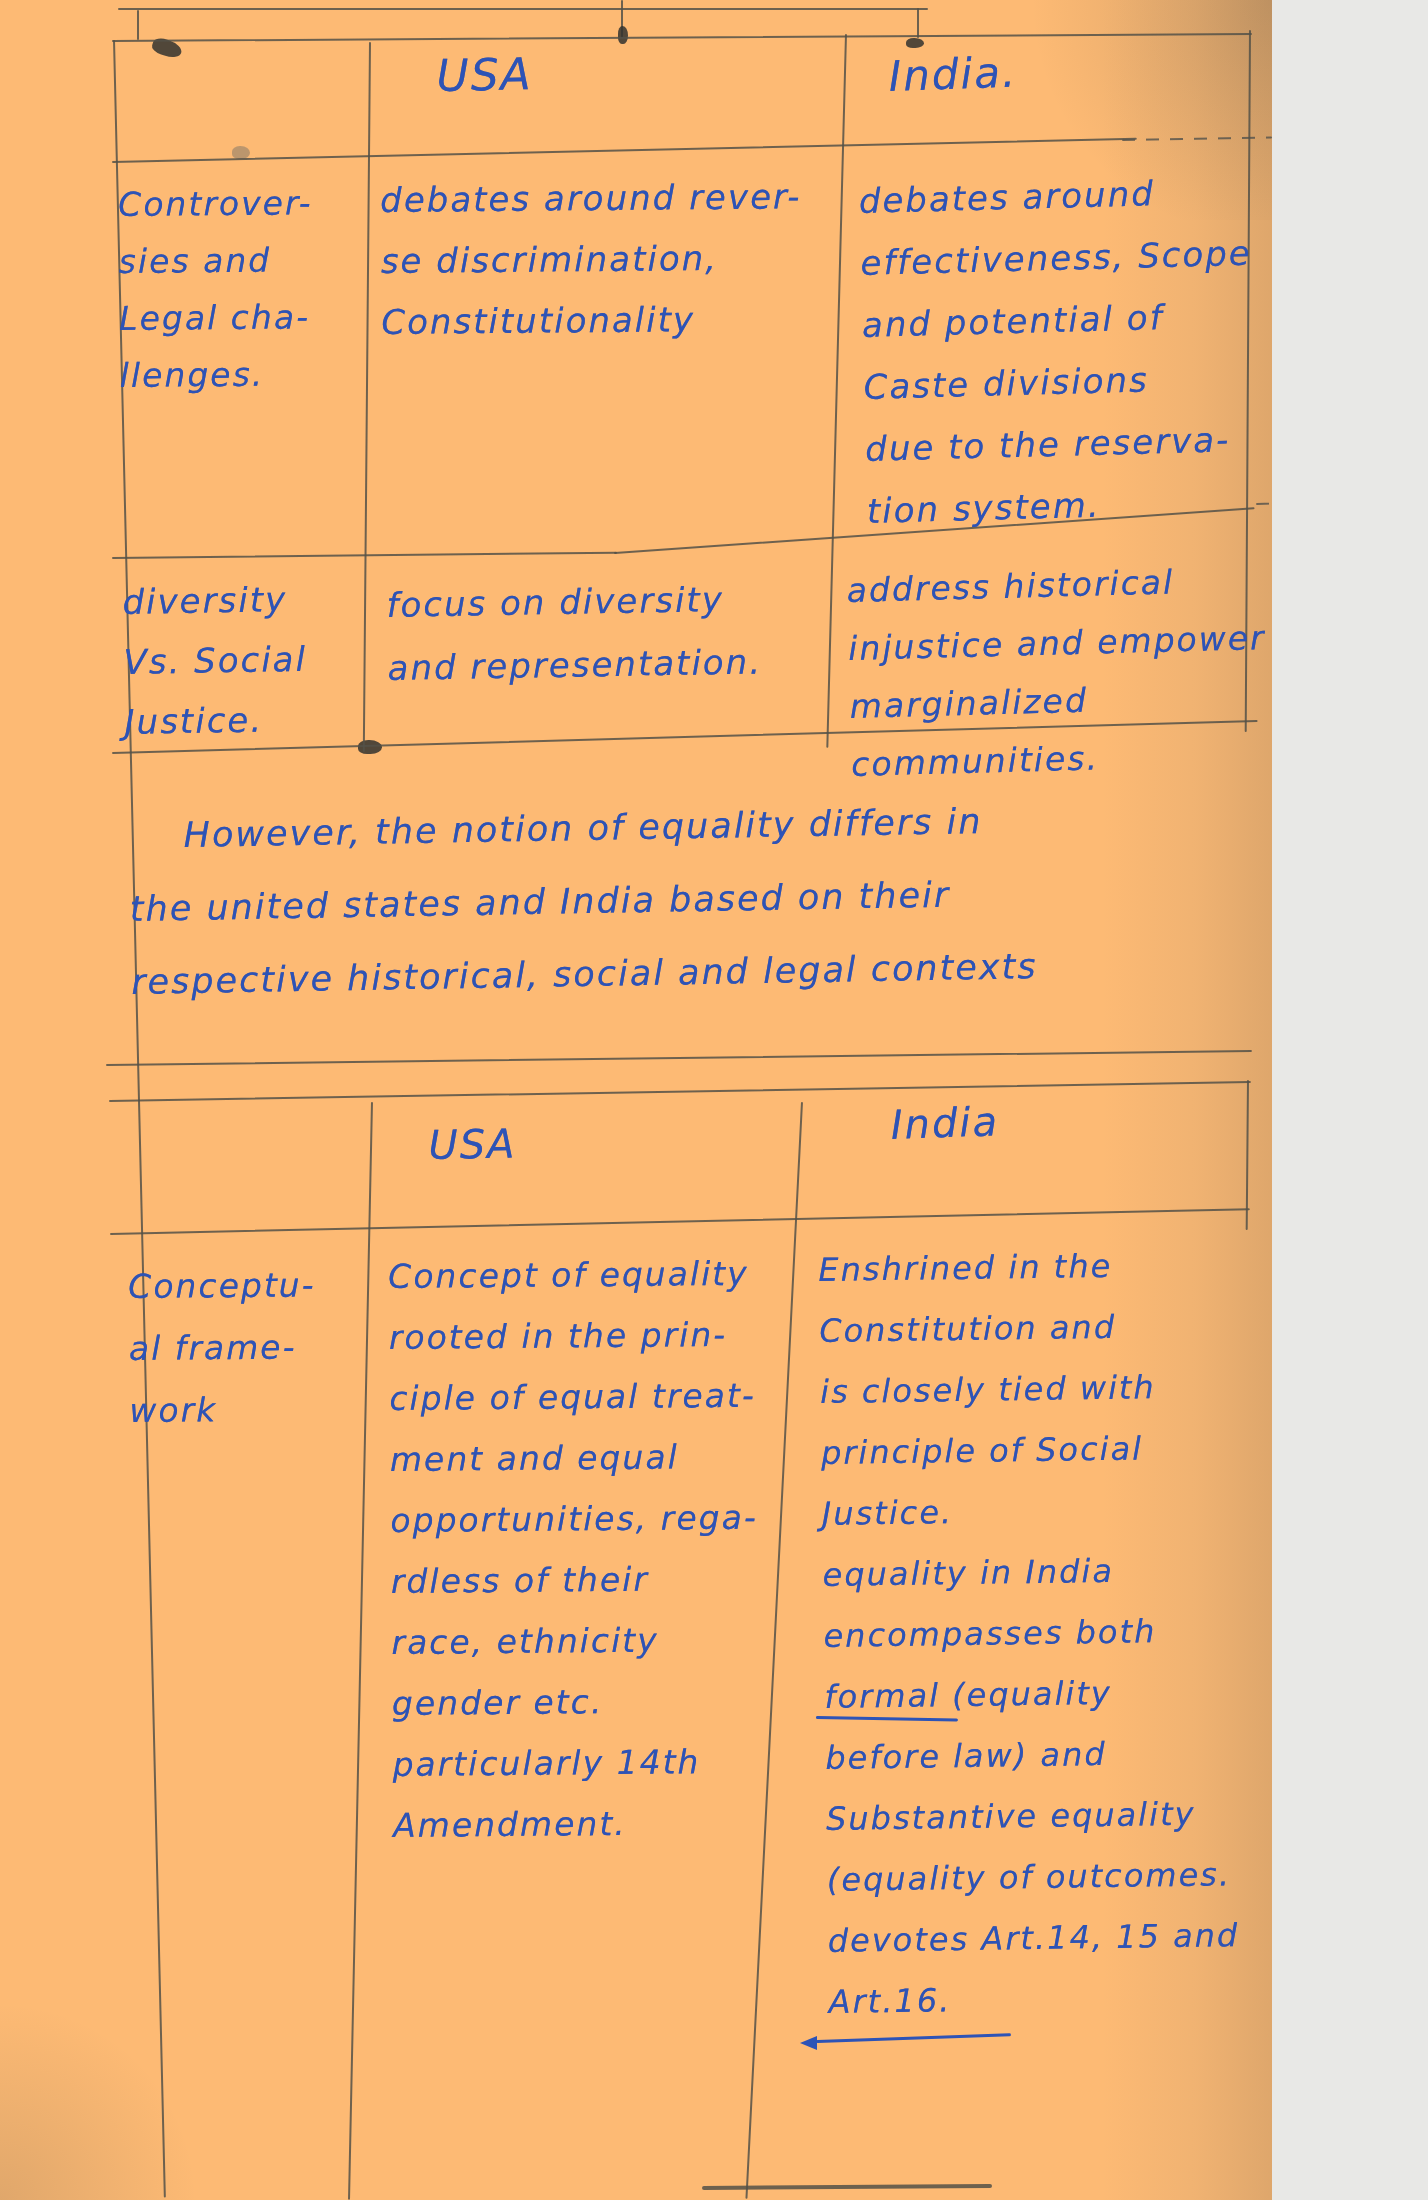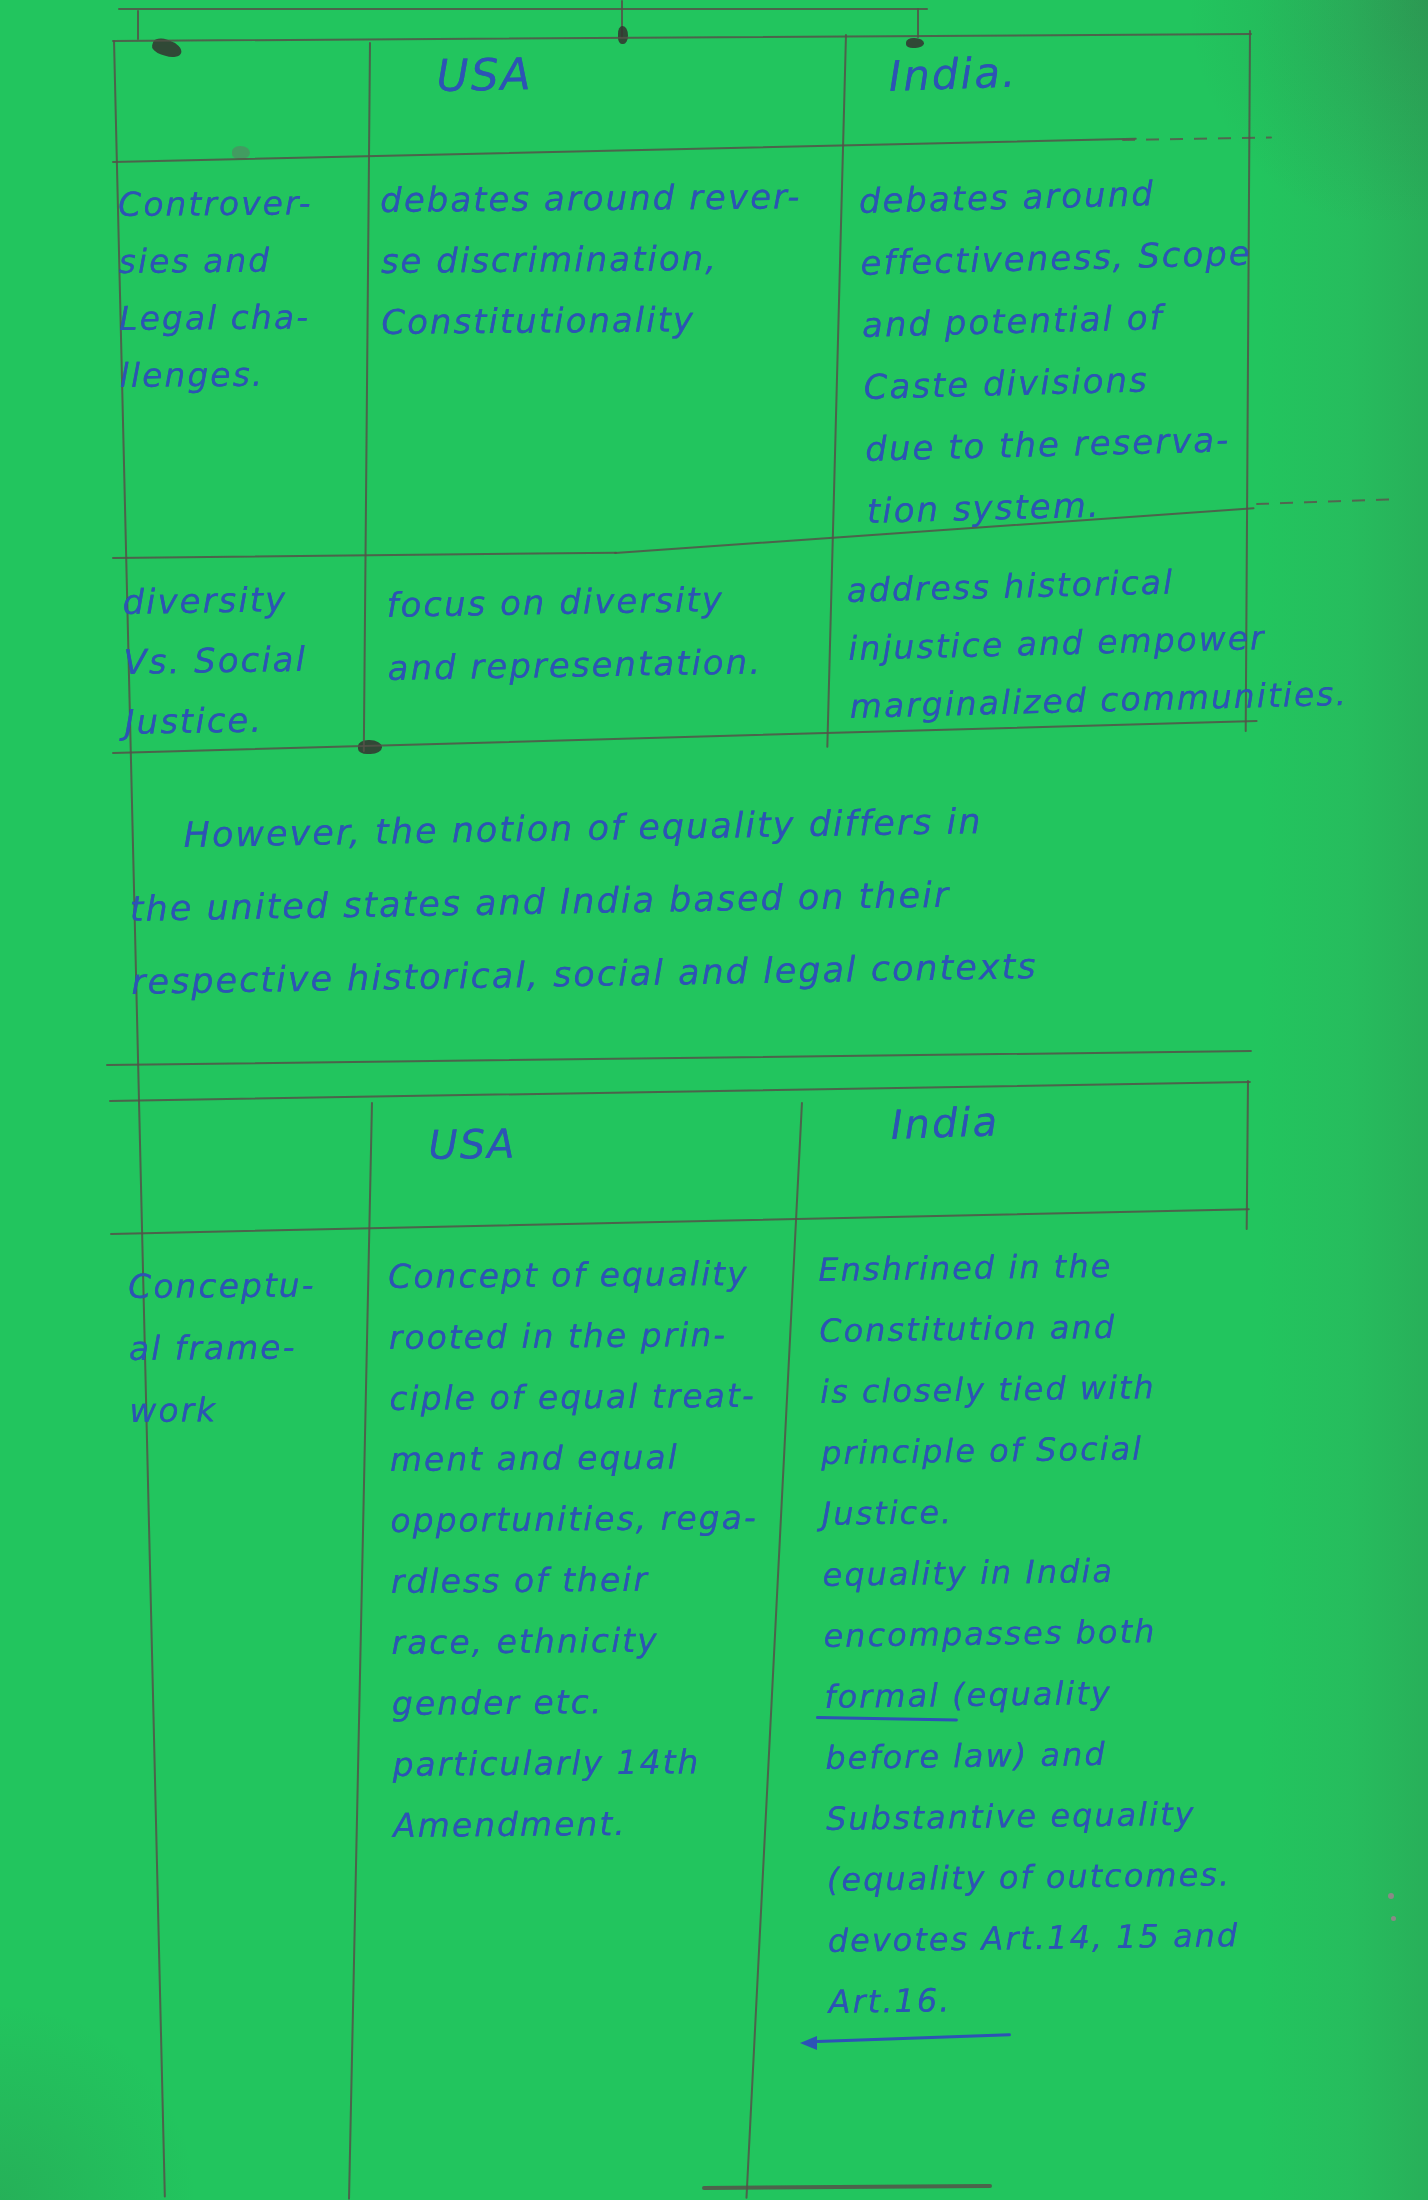--- a/index.html
+++ b/index.html
@@ -1,19 +1,19 @@
 <!DOCTYPE html>
 <html><head>
 <meta charset="utf-8">
 <style>
   html,body{margin:0;padding:0;background:#e8e8e6;}
   .page{
     position:relative;
-    width:1428px;height:2200px;
-    background:#22c55e;
+    width:1272px;height:2200px;
+    background:#fdba74;
     overflow:hidden;
     font-family:"DejaVu Sans", sans-serif;
   }
   
   .ink{
     position:absolute;
     font-style:italic;
     color:#2d53b6;
     white-space:pre-line;
     letter-spacing:2px;

